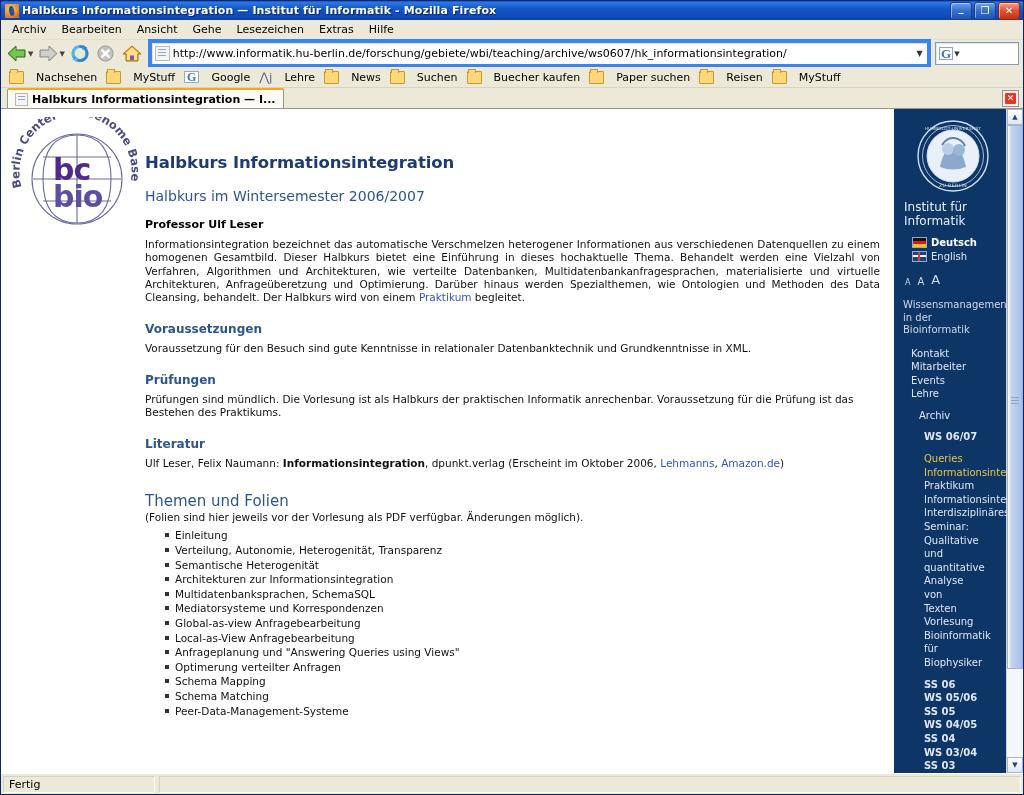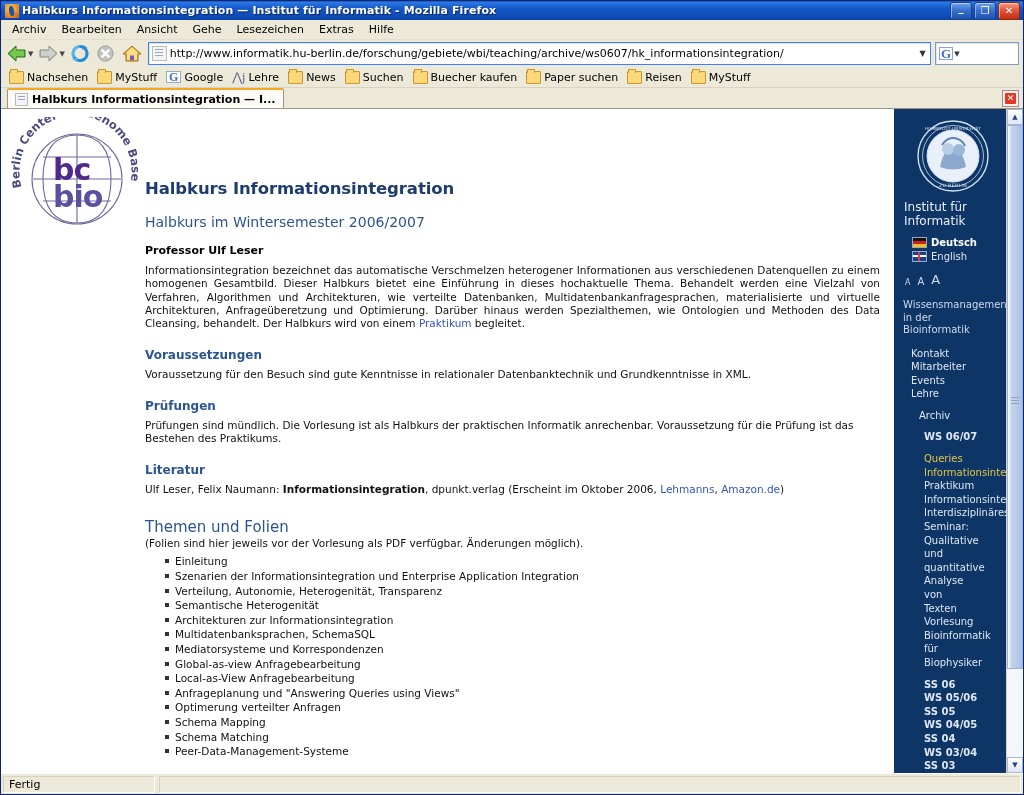--- a/index.html
+++ b/index.html
@@ -35,36 +35,36 @@
   .menubar{height:19px;flex:0 0 19px;display:flex;align-items:center;gap:1px;
     padding-left:4px;background:#ece9d8;border-bottom:1px solid #e3dfcf;}
   .menu-item{padding:2px 7px;font-size:11px;color:#000;white-space:nowrap;}
 
   
   .navbar{height:27px;flex:0 0 27px;display:flex;align-items:center;gap:2px;
     padding:0 4px;background:#ece9d8;}
   .navbtn{width:24px;height:23px;display:flex;align-items:center;justify-content:center;position:relative;}
   .drop{font-size:7px;color:#444;margin:0 1px 0 -3px;}
   .urlwrap{flex:1;height:21px;display:flex;align-items:center;background:#fff;
-    border:1px solid #3b82f6;box-shadow:inset 1px 1px 0 #dfe6ef;margin:0 2px;}
+    border:4px solid #3b82f6;box-shadow:inset 1px 1px 0 #dfe6ef;margin:0 2px;}
   .urlicon{width:13px;height:13px;margin:0 3px;background:#f4f4f4;border:1px solid #b9b9b9;
     position:relative;}
   .urlicon:after{content:"";position:absolute;left:2px;top:2px;right:3px;height:1px;
     background:#9aa7c0;box-shadow:0 3px 0 #9aa7c0,0 6px 0 #9aa7c0;}
   .urltext{flex:1;font-size:11px;color:#000;white-space:nowrap;overflow:hidden;}
   .urlarrow{width:15px;text-align:center;font-size:8px;color:#333;}
   .searchbox{width:82px;height:21px;display:flex;align-items:center;background:#fff;
     border:1px solid #7f9db9;box-shadow:inset 1px 1px 0 #dfe6ef;}
   .gicon{font-family:"Liberation Serif",serif;font-weight:bold;font-size:13px;color:#3b6fd4;
     margin:0 2px 0 3px;border:1px solid #8aa4cf;background:#fff;line-height:11px;padding:0 1px;}
 
   
   .bookmarks{height:20px;flex:0 0 20px;display:flex;align-items:center;gap:1px;
     padding-left:4px;background:#ece9d8;border-bottom:1px solid #d8d4c2;}
-  .bm{display:flex;align-items:center;gap:3px;padding:1px 4px;font-size:11px;white-space:nowrap;}
+  .bm{display:flex;align-items:center;gap:12px;padding:1px 4px;font-size:11px;white-space:nowrap;}
   .folder{width:13px;height:11px;background:#fbd87a;border:1px solid #c9972c;border-radius:1px;
     position:relative;flex:0 0 13px;}
   .folder:before{content:"";position:absolute;left:0;top:-3px;width:6px;height:3px;
     background:#fbd87a;border:1px solid #c9972c;border-bottom:none;border-radius:1px 1px 0 0;}
   .gfav{font-family:"Liberation Serif",serif;font-weight:bold;font-size:12px;color:#3b6fd4;
     border:1px solid #9ab;background:#fff;line-height:10px;padding:0 2px;flex:0 0 auto;}
   .lfav{font-family:"Liberation Serif",serif;font-size:12px;color:#5a5a8a;flex:0 0 auto;}
 
   
   .tabstrip{height:20px;flex:0 0 20px;display:flex;align-items:flex-end;
@@ -82,21 +82,21 @@
 
   
   .viewport{flex:1;display:flex;background:#fff;overflow:hidden;position:relative;}
   .pagearea{flex:1;display:flex;background:#fff;overflow:hidden;}
   .content{flex:1;padding:0;position:relative;background:#fff;}
 
   
   .logo{position:absolute;left:8px;top:8px;width:135px;height:118px;}
   .logo svg{display:block;}
 
-  .article{margin-left:144px;margin-top:70px;margin-right:14px;}
+  .article{margin-left:144px;margin-top:44px;margin-right:14px;}
   h1.t{font-size:16.5px;color:#1f3c70;margin:0 0 16px 0;font-weight:bold;letter-spacing:-.1px;}
   h2.t{font-size:14px;color:#2b5590;margin:0 0 14px 0;font-weight:normal;}
   h3.t{font-size:11px;color:#000;margin:0 0 7px 0;font-weight:bold;}
   h4.t{font-size:12px;color:#2b5590;margin:18px 0 6px 0;font-weight:bold;}
   h4.big{font-size:15px;color:#2b5590;font-weight:normal;margin:22px 0 1px 0;}
   p.t{font-size:10.5px;color:#111;margin:0 0 4px 0;line-height:13.3px;text-align:justify;}
   p.note{font-size:10.5px;color:#111;margin:0 0 8px 0;line-height:13px;}
   a.lnk{color:#3355bb;text-decoration:none;}
   ul.t{margin:4px 0 0 0;padding-left:20px;list-style:none;}
   ul.t li{font-size:10.5px;color:#111;line-height:14.6px;position:relative;padding-left:10px;}
@@ -319,21 +319,20 @@
           <h4 class="t">Prüfungen</h4>
           <p class="note">Prüfungen sind mündlich. Die Vorlesung ist als Halbkurs der praktischen Informatik anrechenbar. Voraussetzung für die Prüfung ist das Bestehen des Praktikums.</p>
 
           <h4 class="t">Literatur</h4>
           <p class="note"><span>Ulf Leser, Felix Naumann: </span><span class="bold">Informationsintegration</span><span>, dpunkt.verlag (Erscheint im Oktober 2006, </span><a class="lnk" href="#">Lehmanns</a><span>, </span><a class="lnk" href="#">Amazon.de</a><span>)</span></p>
 
           <h4 class="t big">Themen und Folien</h4>
           <p class="note" style="margin-bottom:4px">(Folien sind hier jeweils vor der Vorlesung als PDF verfügbar. Änderungen möglich).</p>
           <ul class="t">
             <li>Einleitung</li>
-            <li>Szenarien der Informationsintegration und Enterprise Application Integration</li>
             <li>Verteilung, Autonomie, Heterogenität, Transparenz</li>
             <li>Semantische Heterogenität</li>
             <li>Architekturen zur Informationsintegration</li>
             <li>Multidatenbanksprachen, SchemaSQL</li>
             <li>Mediatorsysteme und Korrespondenzen</li>
             <li>Global-as-view Anfragebearbeitung</li>
             <li>Local-as-View Anfragebearbeitung</li>
             <li>Anfrageplanung und "Answering Queries using Views"</li>
             <li>Optimerung verteilter Anfragen</li>
             <li>Schema Mapping</li>

